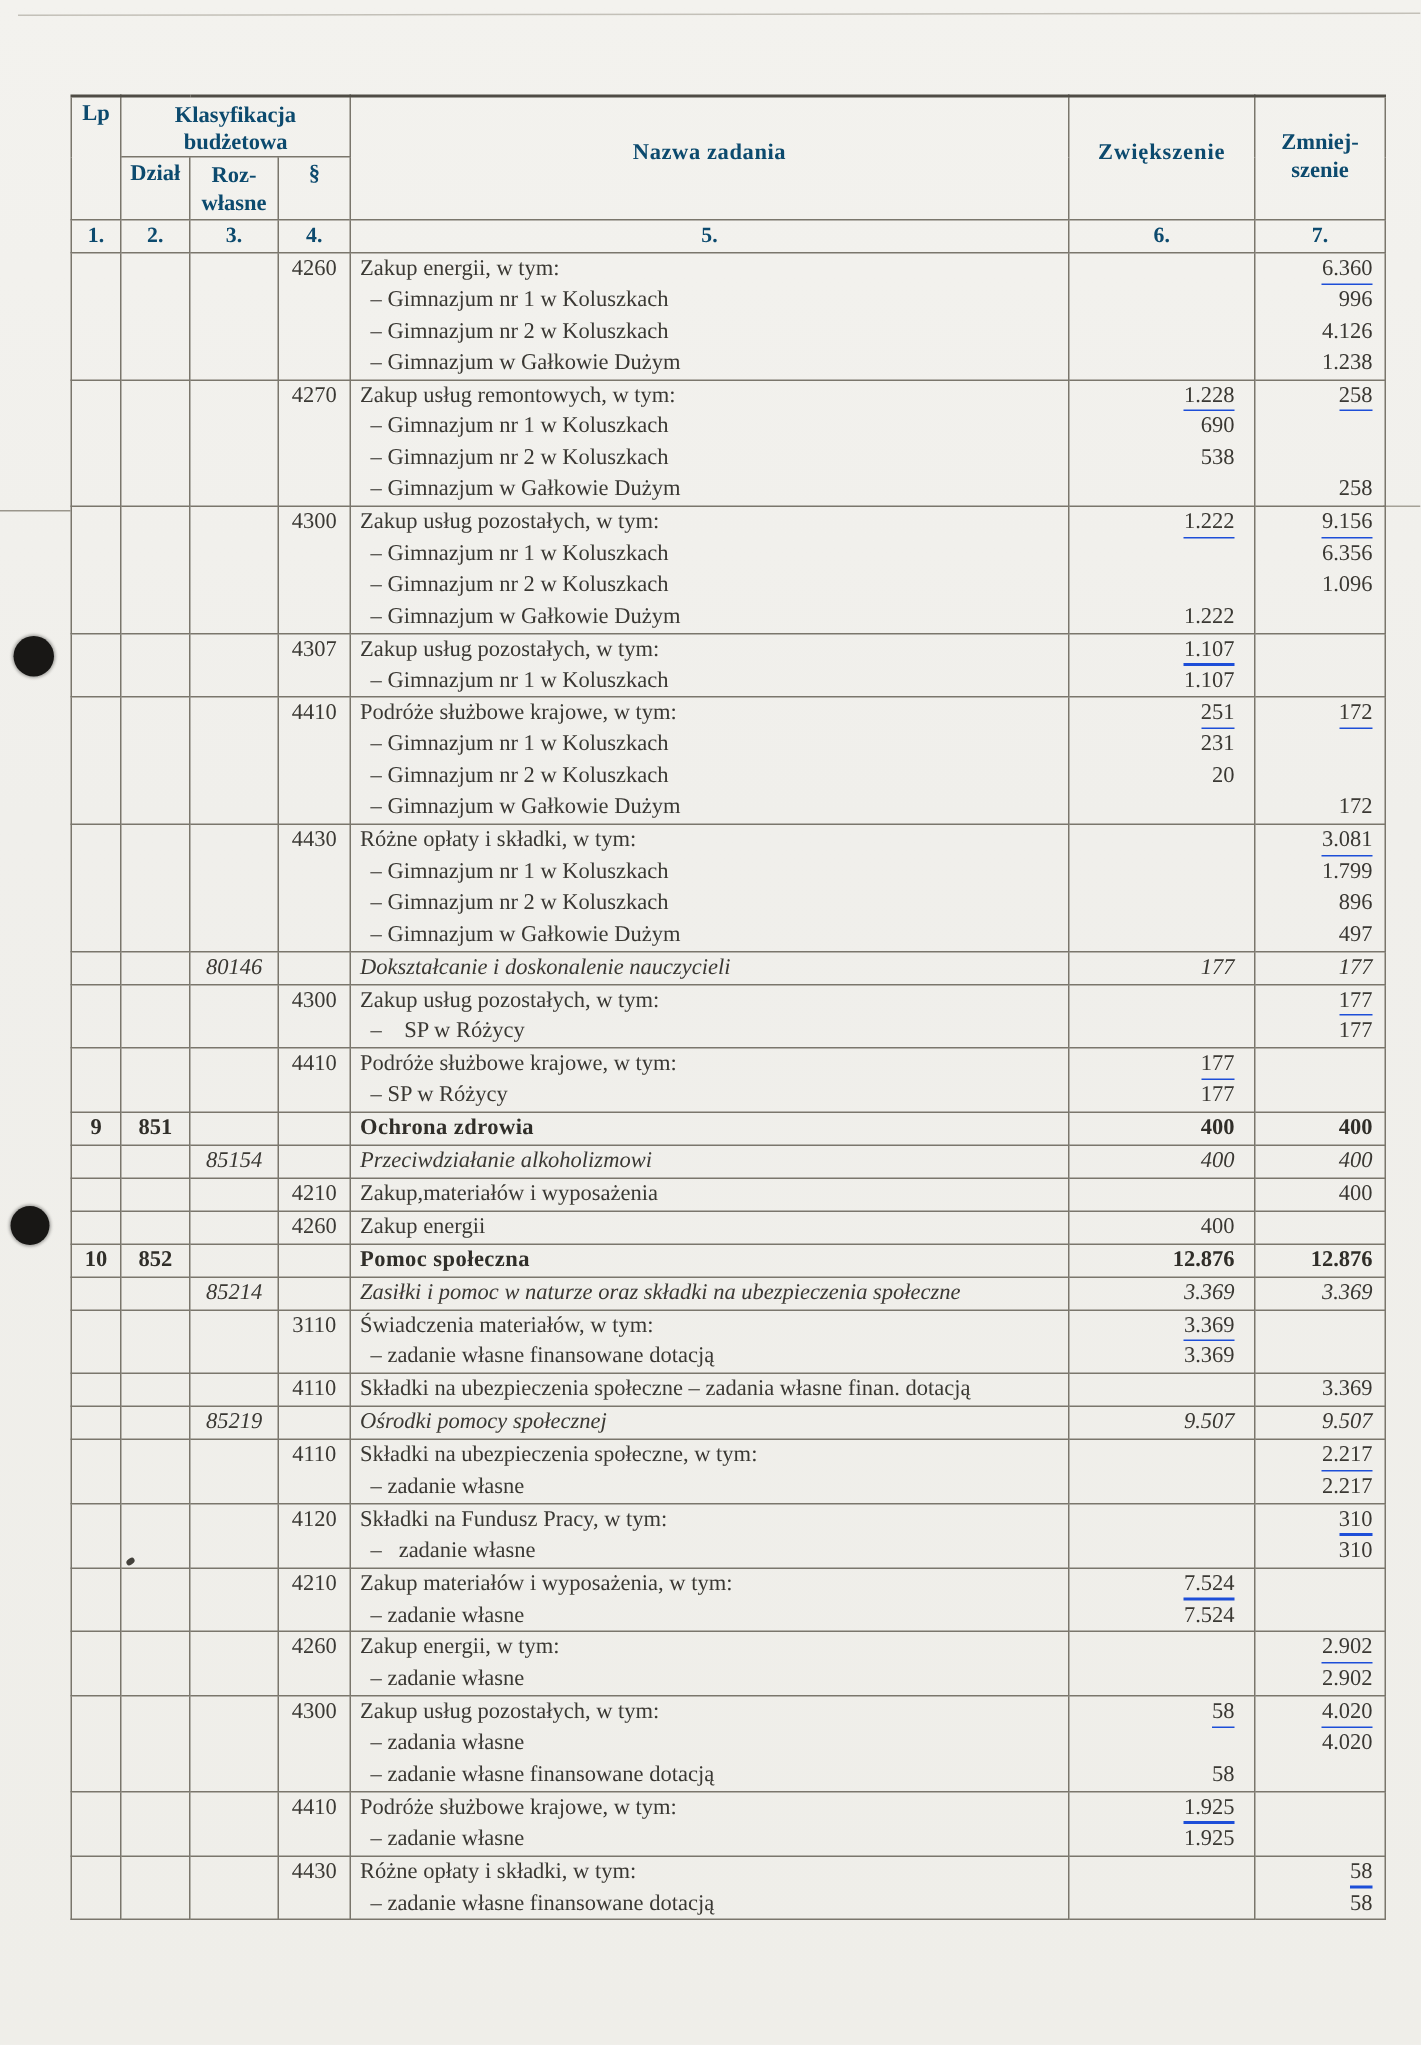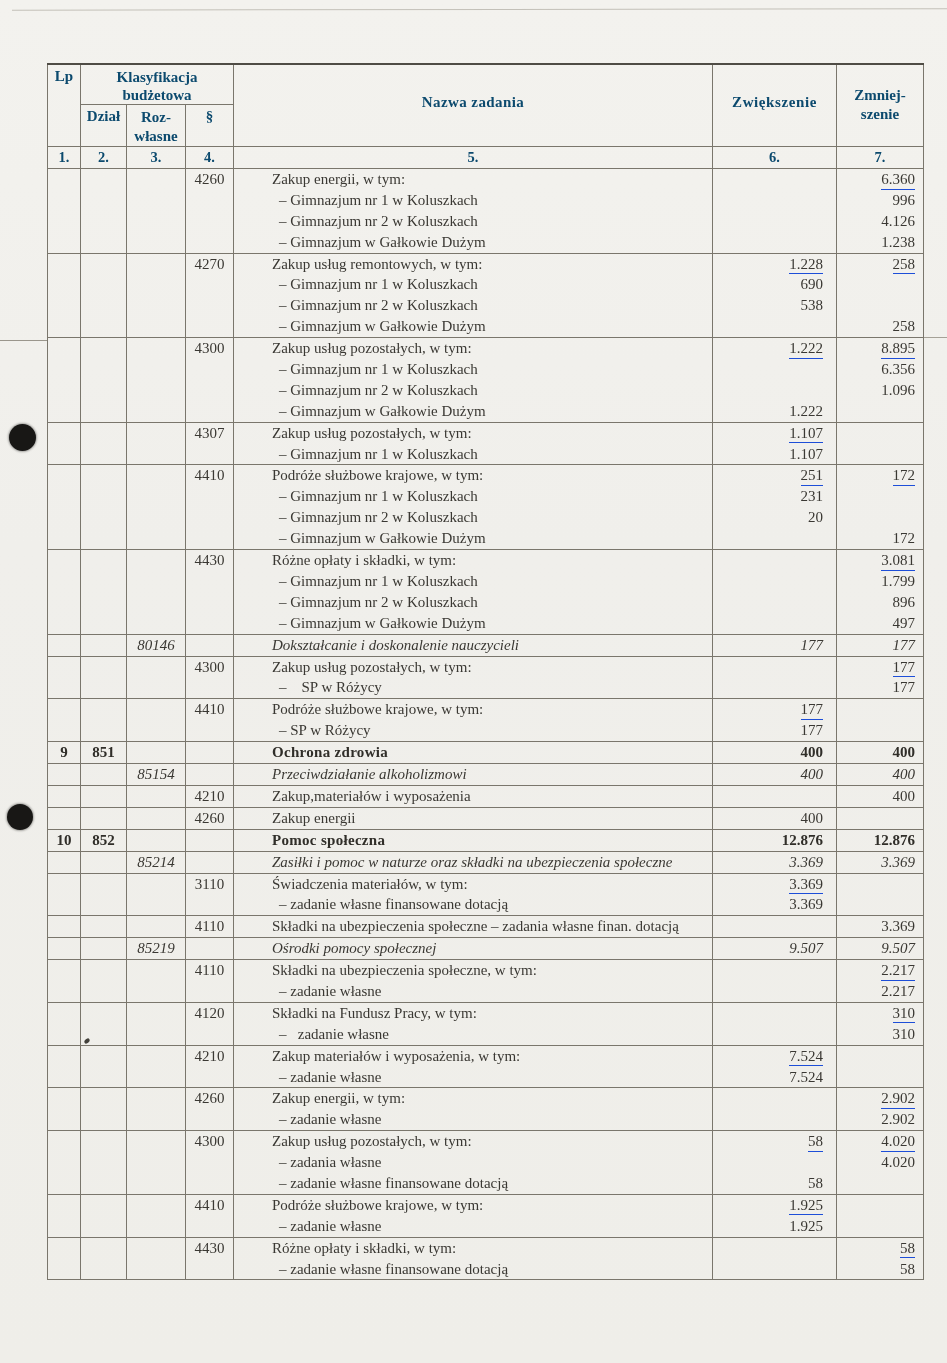--- a/index.html
+++ b/index.html
@@ -46,26 +46,26 @@
   .h-zw   { vertical-align:middle; letter-spacing:.6px; padding-bottom:6px;margin-left:36px; }
   .h-zm   { vertical-align:middle; white-space:pre-line; line-height:19px; padding-bottom:2px; }
   .h-dzial{ vertical-align:top; padding-top:3px; }
   .h-roz  { vertical-align:top; padding-top:3px; white-space:pre-line; line-height:19px; }
   .h-par  { vertical-align:top; padding-top:3px; }
   tr.hdrC td { font-weight:bold; font-size:14.5px; line-height:20px; vertical-align:top; }
 
   
   .line { line-height:20.9px; height:20.9px; white-space:pre-wrap; overflow:hidden; }
   .c-lp, .c-dzial, .c-rozdzial, .c-par { text-align:center; line-height:20.9px; }
-  .c-name .line { padding-left:6px; padding-right:4px;margin-left:32px; }
+  .c-name .line { padding-left:6px; padding-right:4px; }
   .c-name .line.sub { padding-left:13px; }
   .c-num { text-align:right; }
   .c-zw .line { padding-right:13px; }
   .c-zm .line { padding-right:8px; }
-  .u { display:inline-block; border-bottom:1px solid #1d4ed8; line-height:18.5px; }
+  .u { display:inline-block; border-bottom:7px solid #1d4ed8; line-height:18.5px; }
   tr.bold td { font-weight:bold; color:#302e29; }
   tr.bold .c-name .line { letter-spacing:.3px; }
   tr.italic td { font-style:italic; }
 </style>
 </head>
 <body>
 
 <div class="page">
 
   <div class="artifact top-edge-line"></div>
@@ -170,21 +170,21 @@
             <div class="line sub">– Gimnazjum nr 2 w Koluszkach</div>
             <div class="line sub">– Gimnazjum w Gałkowie Dużym</div>
           </td>
           <td class="c-num c-zw">
             <div class="line"><span class="u">1.222</span></div>
             <div class="line">&nbsp;</div>
             <div class="line">&nbsp;</div>
             <div class="line">1.222</div>
           </td>
           <td class="c-num c-zm">
-            <div class="line"><span class="u">8.895</span></div>
+            <div class="line"><span class="u">9.156</span></div>
             <div class="line">6.356</div>
             <div class="line">1.096</div>
             <div class="line">&nbsp;</div>
           </td>
         </tr>
         <tr>
           <td class="c-lp"></td>
           <td class="c-dzial"></td>
           <td class="c-rozdzial"></td>
           <td class="c-par">4307</td>

